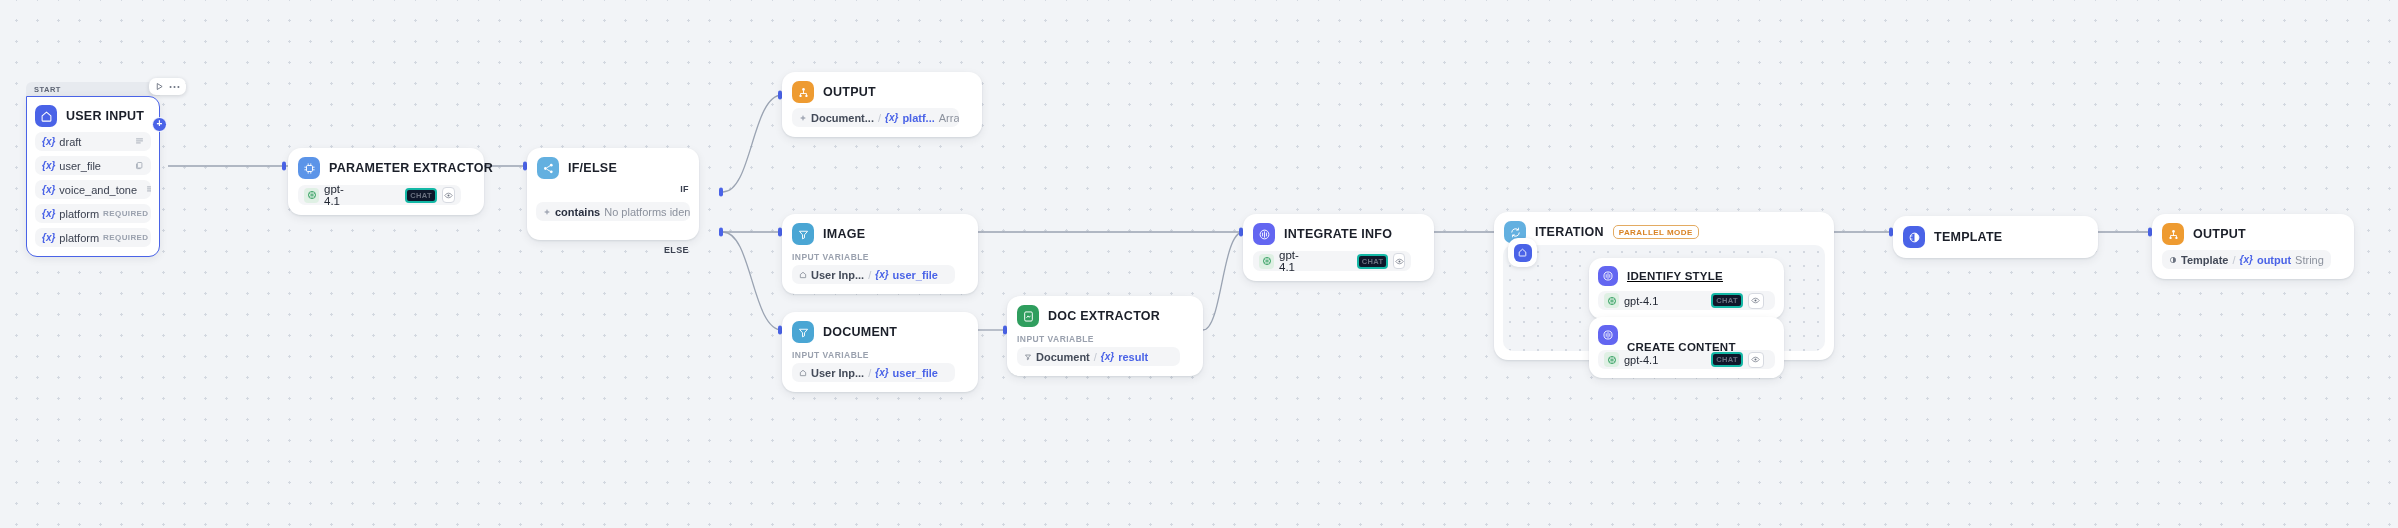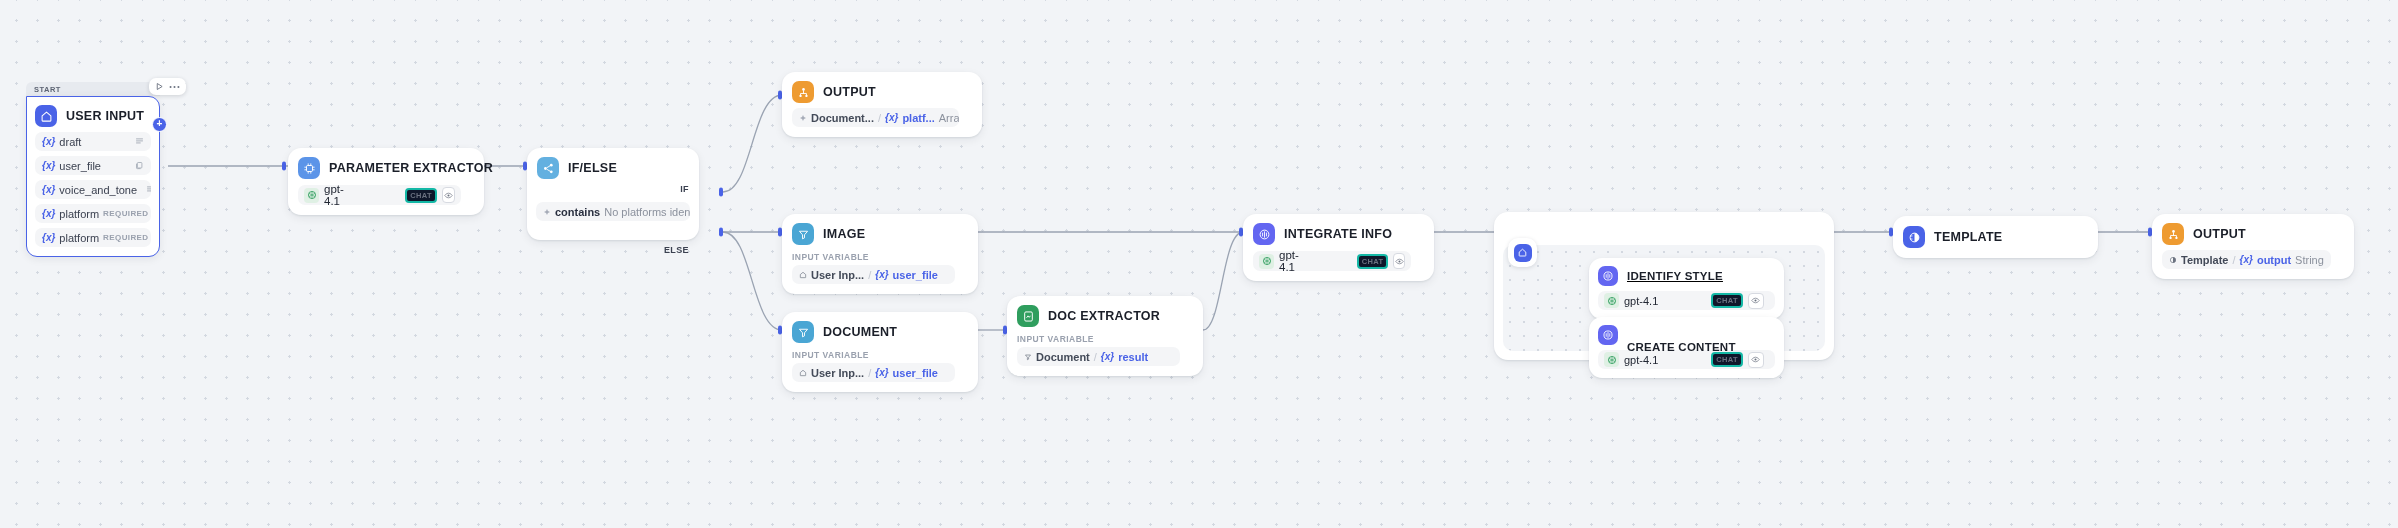--- a/index.html
+++ b/index.html
@@ -601,20 +601,31 @@
       <span class="eye-badge">
         <svg width="9" height="9" viewBox="0 0 14 14">
             <path d="M1.2 7s2.2-3.6 5.8-3.6S12.8 7 12.8 7s-2.2 3.6-5.8 3.6S1.2 7 1.2 7Z" fill="none" stroke="#6b7280" stroke-width="1.05"></path>
             <circle cx="7" cy="7" r="1.6" fill="#6b7280"></circle>
           </svg>
       </span>
     </div>
   </div>
 
   <div id="iteration-node">
+    <div class="node-head">
+      <span class="nicon ic-sky">
+        <svg width="13" height="13" viewBox="0 0 16 16">
+            <path d="M3.4 8a4.6 4.6 0 0 1 7.9-3.2" fill="none" stroke="#fff" stroke-width="1.2"></path>
+            <path d="M12.6 8a4.6 4.6 0 0 1-7.9 3.2" fill="none" stroke="#fff" stroke-width="1.2"></path>
+            <path d="M11.6 2.6v2.4H9.2M4.4 13.4V11h2.4" fill="none" stroke="#fff" stroke-width="1.1" stroke-linecap="round" stroke-linejoin="round"></path>
+          </svg>
+      </span>
+      <span class="node-title">ITERATION</span>
+      <span class="par-badge">PARALLEL MODE</span>
+    </div>
     <div id="iteration-body"></div>
 
     <div id="iter-start">
       <span class="dot">
         <svg width="11" height="11" viewBox="0 0 16 16">
             <path d="M8 3.2 12.8 7.4v5.1a.6.6 0 0 1-.6.6H3.8a.6.6 0 0 1-.6-.6V7.4Z" fill="none" stroke="#fff" stroke-width="1.3" stroke-linejoin="round"></path>
           </svg>
       </span>
     </div>
 

